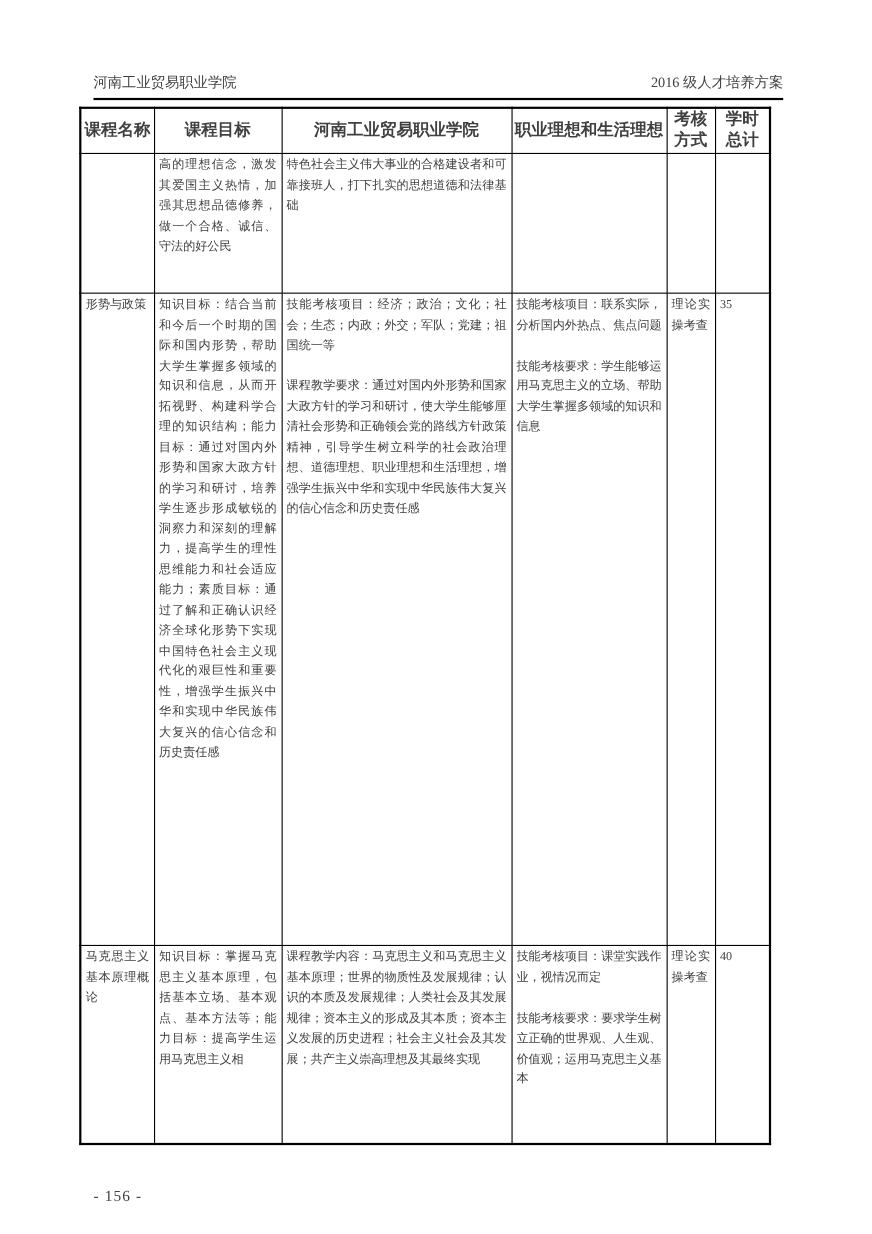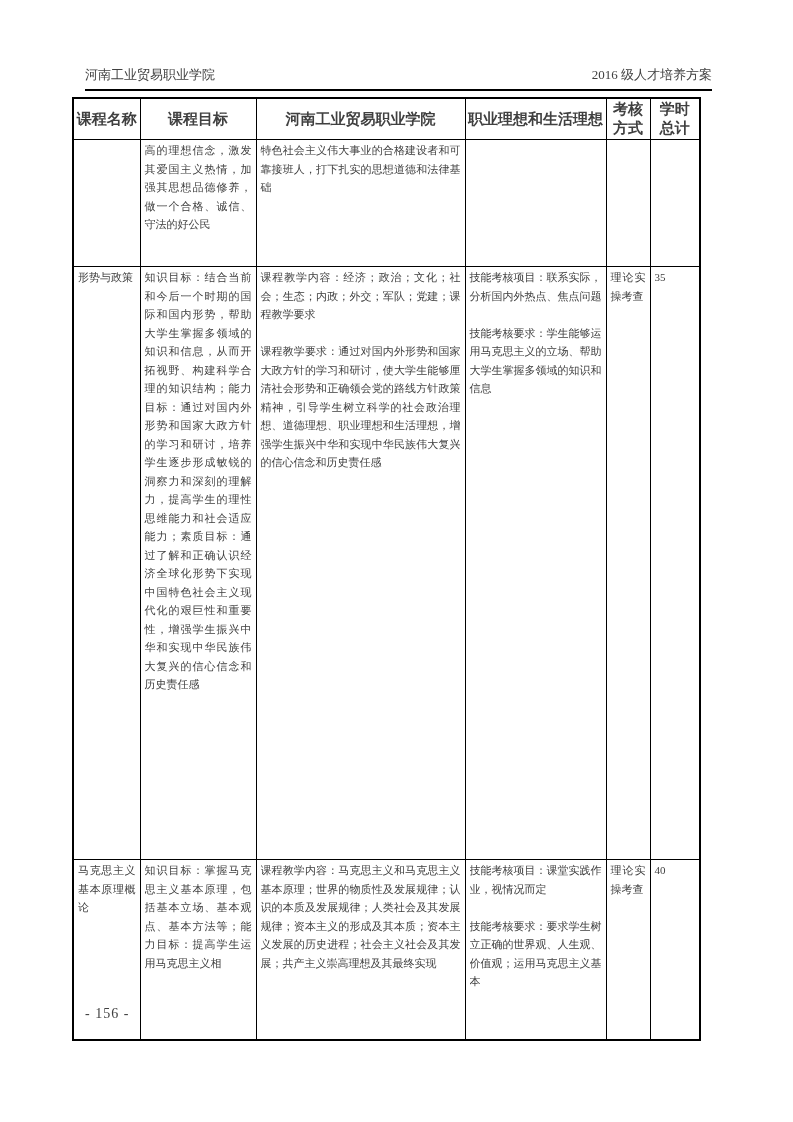--- a/index.html
+++ b/index.html
@@ -26,21 +26,21 @@
   .course-table th {
     font-weight:bold; text-align:center; vertical-align:middle;
     font-size:15px; line-height:19px; padding:1px 2px;
   }
   .v-mid { vertical-align:middle; }
   .t-center { text-align:center; }
   .cell p { margin:0 0 18.5px 0; }
   .cell p:last-child { margin-bottom:0; }
   .clip-r3 { max-height:148px; overflow:hidden; }
   .footer {
-    position:absolute; left:85px; top:1006px; font-size:14px; letter-spacing:1px;
+    position:absolute; left:85px; top:1081px; font-size:14px; letter-spacing:1px;
   }
 </style>
 </head>
 <body>
 
 <div class="page">
 
   <div class="doc-header">
     <span>河南工业贸易职业学院</span>
     <span>2016 级人才培养方案</span>
@@ -78,21 +78,21 @@
         <td></td>
         <td></td>
       </tr>
 
       <tr style="height:593px">
         <td class="v-mid">形势与政策</td>
         <td class="cell">
           <p>知识目标：结合当前和今后一个时期的国际和国内形势，帮助大学生掌握多领域的知识和信息，从而开拓视野、构建科学合理的知识结构；能力目标：通过对国内外形势和国家大政方针的学习和研讨，培养学生逐步形成敏锐的洞察力和深刻的理解力，提高学生的理性思维能力和社会适应能力；素质目标：通过了解和正确认识经济全球化形势下实现中国特色社会主义现代化的艰巨性和重要性，增强学生振兴中华和实现中华民族伟大复兴的信心信念和历史责任感</p>
         </td>
         <td class="cell v-mid">
-          <p>课程教学内容：经济；政治；文化；社会；生态；内政；外交；军队；党建；课程教学要求</p>
+          <p>技能考核项目：经济；政治；文化；社会；生态；内政；外交；军队；党建；祖国统一等</p>
           <p>课程教学要求：通过对国内外形势和国家大政方针的学习和研讨，使大学生能够厘清社会形势和正确领会党的路线方针政策精神，引导学生树立科学的社会政治理想、道德理想、职业理想和生活理想，增强学生振兴中华和实现中华民族伟大复兴的信心信念和历史责任感</p>
         </td>
         <td class="cell v-mid">
           <p>技能考核项目：联系实际，分析国内外热点、焦点问题</p>
           <p>技能考核要求：学生能够运用马克思主义的立场、帮助大学生掌握多领域的知识和信息</p>
         </td>
         <td class="v-mid">理论实操考查</td>
         <td class="v-mid t-center">35</td>
       </tr>
 

